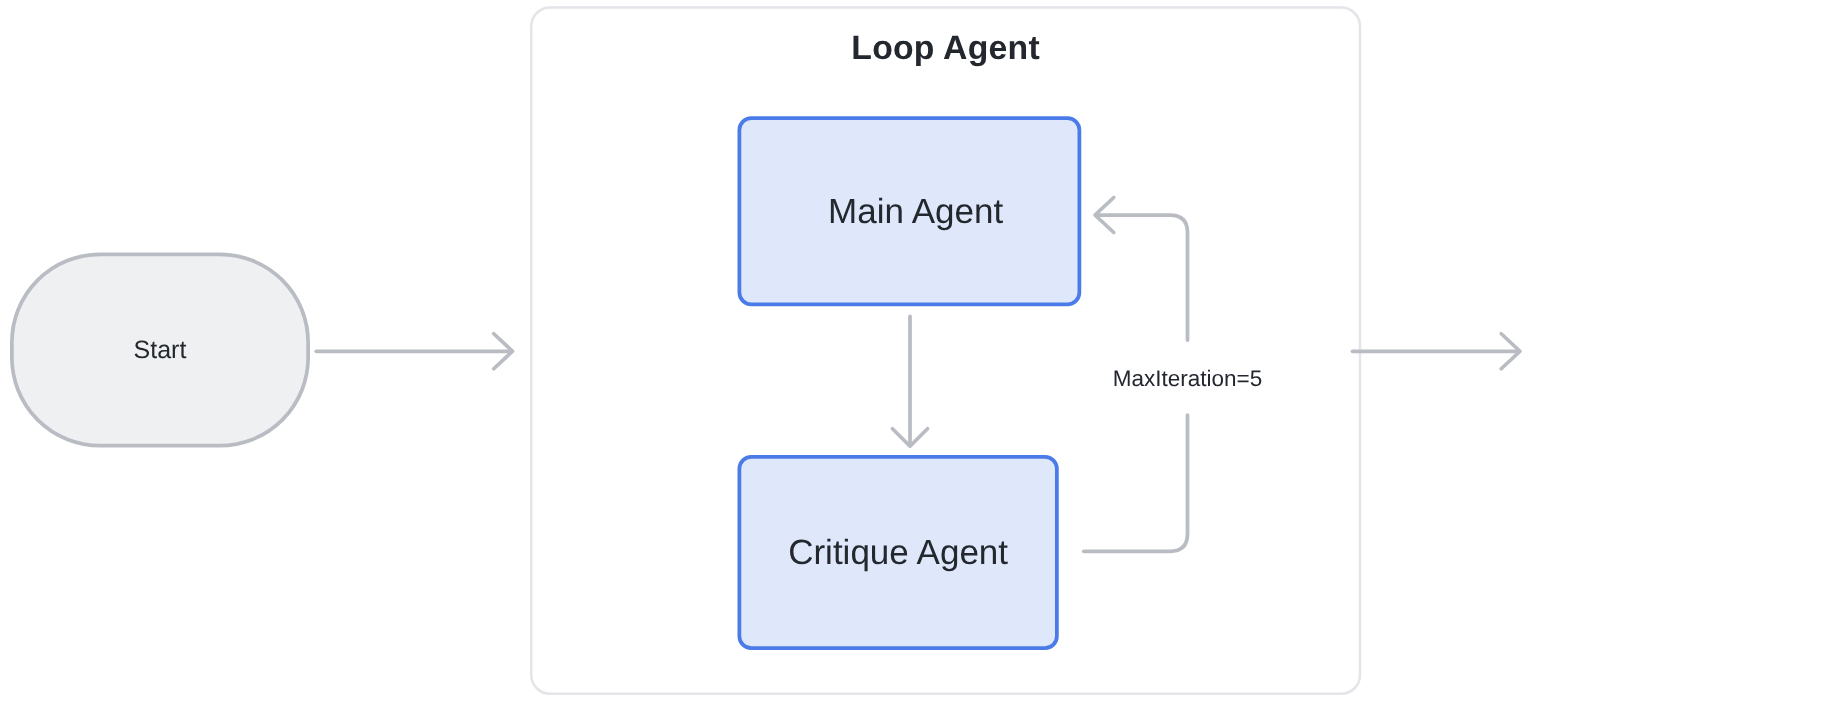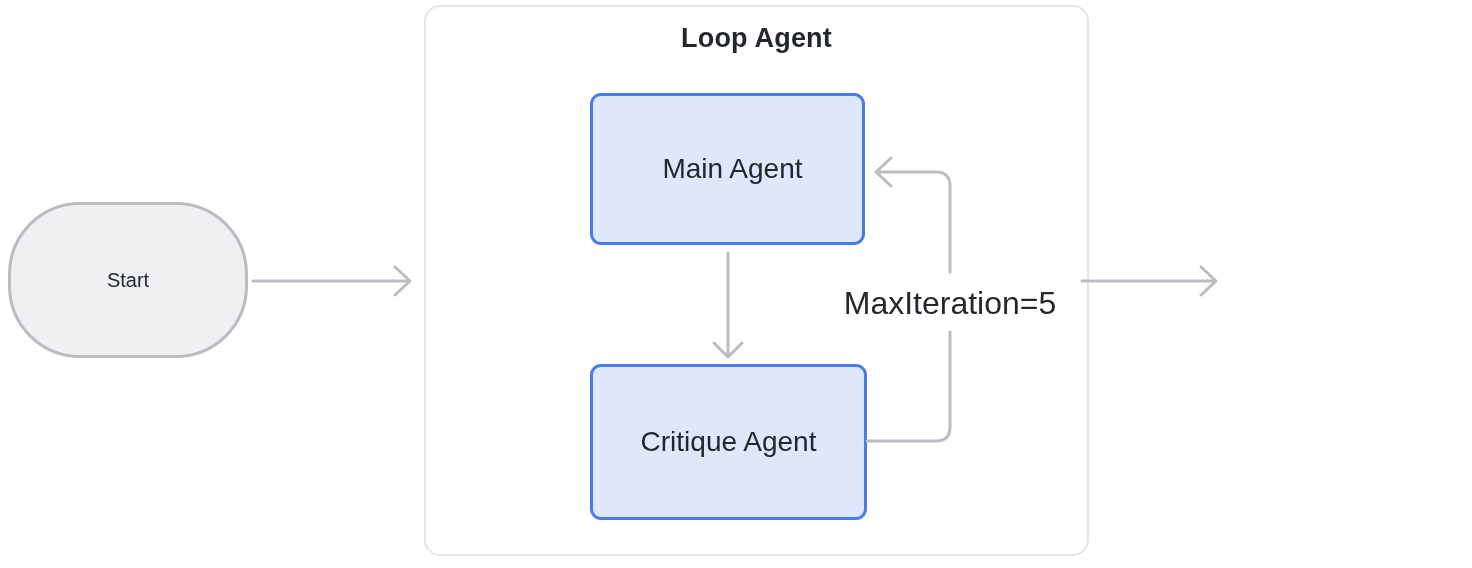--- a/index.html
+++ b/index.html
@@ -51,41 +51,41 @@
     box-sizing: border-box;
     background: var(--agent-fill, #dee8fa);
     border: 3px solid var(--agent-border, #4b7be8);
     border-radius: 11px;
     display: flex;
     align-items: center;
     justify-content: center;
     font-size: 28px;
   }
   .node-main     { left: 590px; top: 93px;  width: 275px; height: 152px; padding-left: 10px; }
-  .node-critique { left: 590px; top: 364px; width: 277px; height: 156px; }
+  .node-critique { left: 590px; top: 364px; width: 257px; height: 156px; }
 
   .edges-layer {
     position: absolute;
     left: 0; top: 0;
     width: 1472px; height: 568px;
     pointer-events: none;
   }
   .edge {
     stroke: var(--arrow-color, #b9bdc3);
     stroke-width: 3;
     fill: none;
     stroke-linecap: round;
     stroke-linejoin: round;
   }
   .edge-label {
     position: absolute;
     left: 800px; top: 287px;
     width: 300px;
     text-align: center;
-    font-size: 32px;
+    font-size: 18px;
     line-height: 32px;
     color: var(--text-color, #23272e);
   }
 </style>
 </head>
 <body>
 
 <div class="canvas">
 
   <div class="terminal-node node-start">

